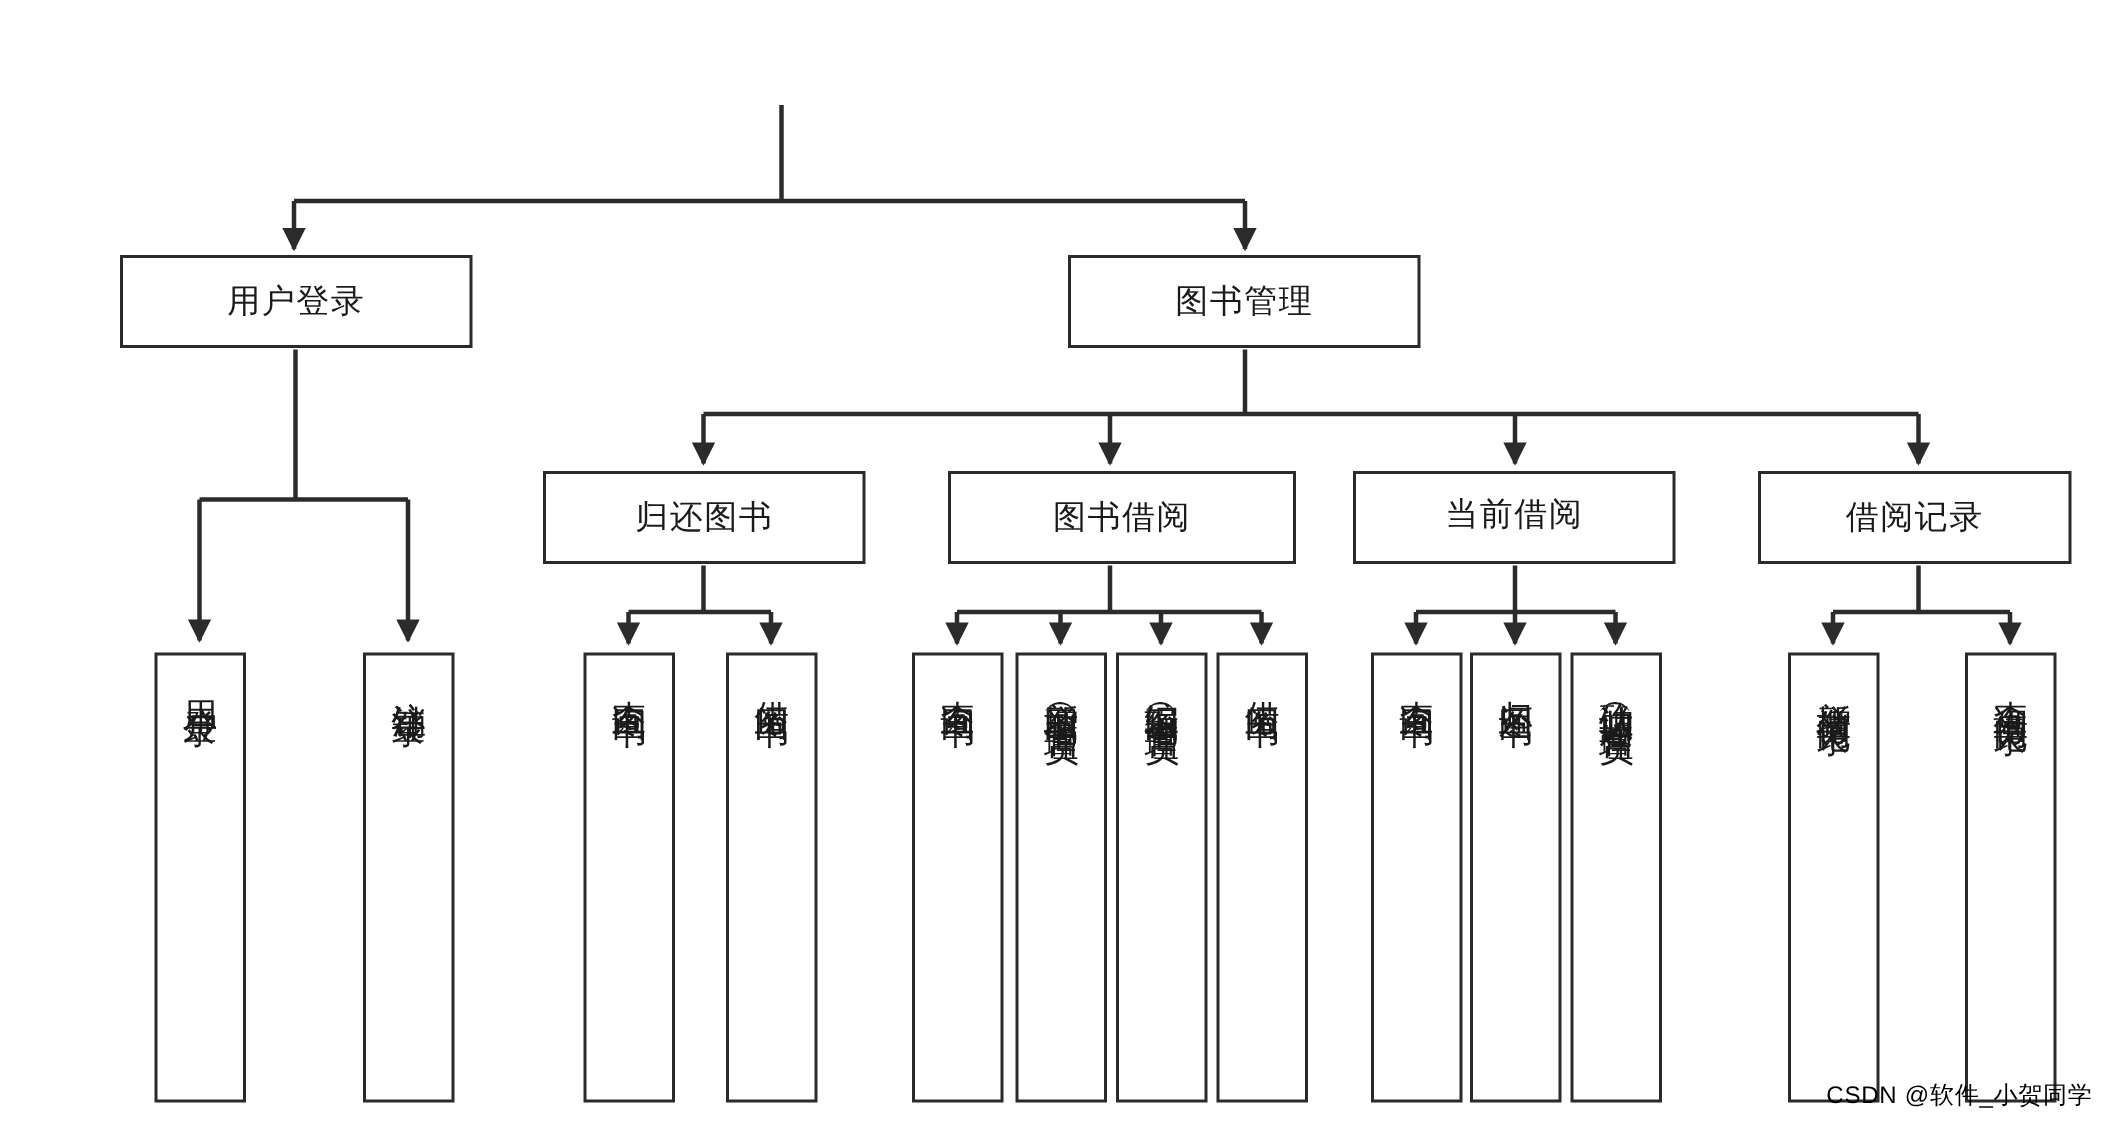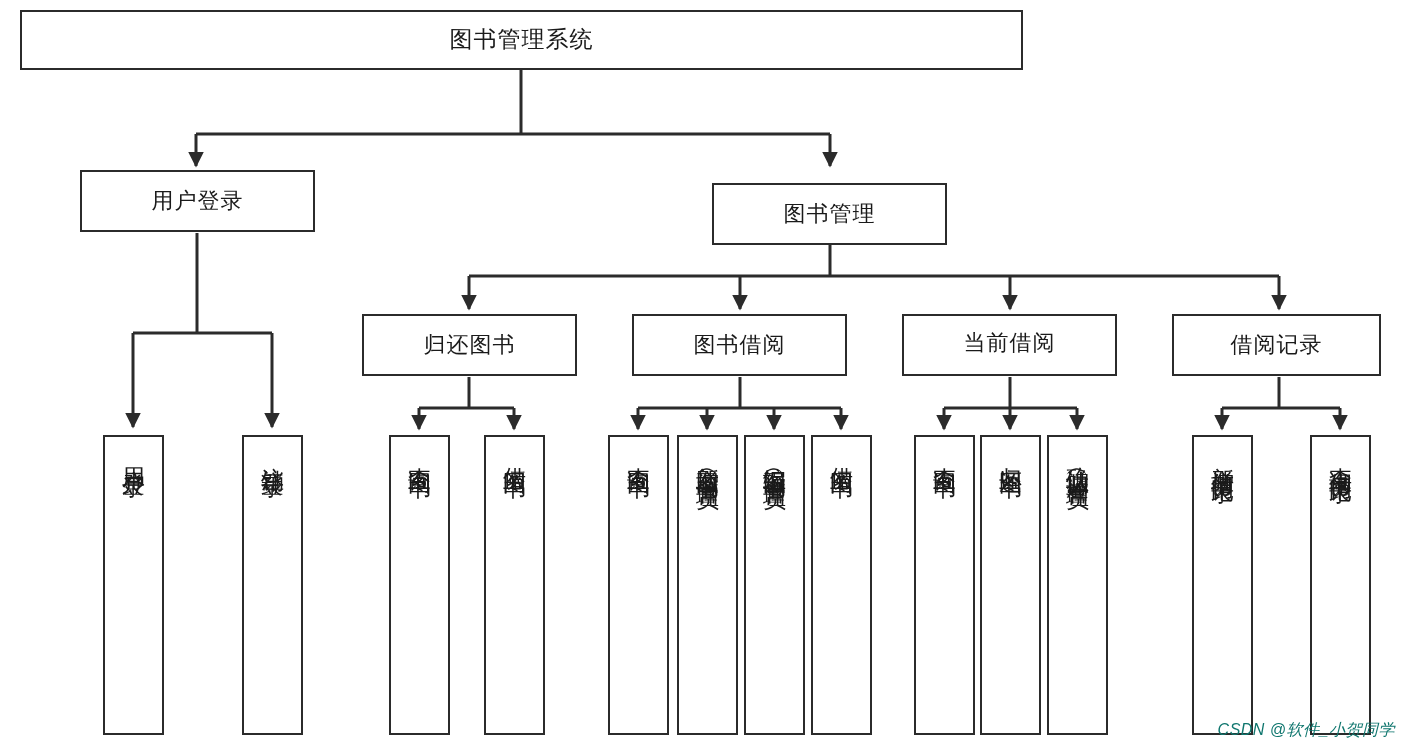--- a/index.html
+++ b/index.html
@@ -58,25 +58,24 @@
     text-orientation: upright;
     font-size: 23px;
     letter-spacing: 3px;
     line-height: 1;
   }
   .watermark {
     position: absolute;
     right: 10px;
     bottom: 6px;
     font-size: 16px;
-    color: #0f766e;
+    color: #000000;
     z-index: 5;
     white-space: nowrap;
     letter-spacing: 0.5px;
-    font-style: italic;
   }
 </style>
 </head>
 <body>
 
 <div id="diagram-root">
 
   <svg id="diagram-svg" viewBox="0 0 1405 747">
     <defs>
       <marker id="arrow" viewBox="0 0 10 10" refX="9" refY="5" markerWidth="5.2" markerHeight="5.2" orient="auto-start-reverse">
@@ -120,37 +119,34 @@
       <path d="M 1010 408 L 1010 429" marker-end="url(#arrow)"></path>
       <path d="M 1077 408 L 1077 429" marker-end="url(#arrow)"></path>
 
       <path d="M 1279 377 L 1279 408"></path>
       <path d="M 1222 408 L 1340 408"></path>
       <path d="M 1222 408 L 1222 429" marker-end="url(#arrow)"></path>
       <path d="M 1340 408 L 1340 429" marker-end="url(#arrow)"></path>
     </g>
   </svg>
 
-  <div class="node root horizontal" style="left:20px; top:10px; width:1003px; height:60px;">
-    <span class="node-label">图书管理系统</span>
-  </div>
 
   <div class="node horizontal" style="left:80px; top:170px; width:235px; height:62px;">
     <span class="node-label">用户登录</span>
   </div>
 
-  <div class="node horizontal" style="left:712px; top:183px; width:235px; height:62px;">
+  <div class="node horizontal" style="left:712px; top:170px; width:235px; height:62px;">
     <span class="node-label">图书管理</span>
   </div>
 
   <div class="node horizontal" style="left:362px; top:314px; width:215px; height:62px;">
     <span class="node-label">归还图书</span>
   </div>
 
-  <div class="node horizontal" style="left:632px; top:314px; width:215px; height:62px;">
+  <div class="node horizontal" style="left:632px; top:314px; width:232px; height:62px;">
     <span class="node-label">图书借阅</span>
   </div>
 
   <div class="node horizontal" style="left:902px; top:314px; width:215px; height:62px;font-family:Liberation Mono, monospace;">
     <span class="node-label">当前借阅</span>
   </div>
 
   <div class="node horizontal" style="left:1172px; top:314px; width:209px; height:62px;">
     <span class="node-label">借阅记录</span>
   </div>

